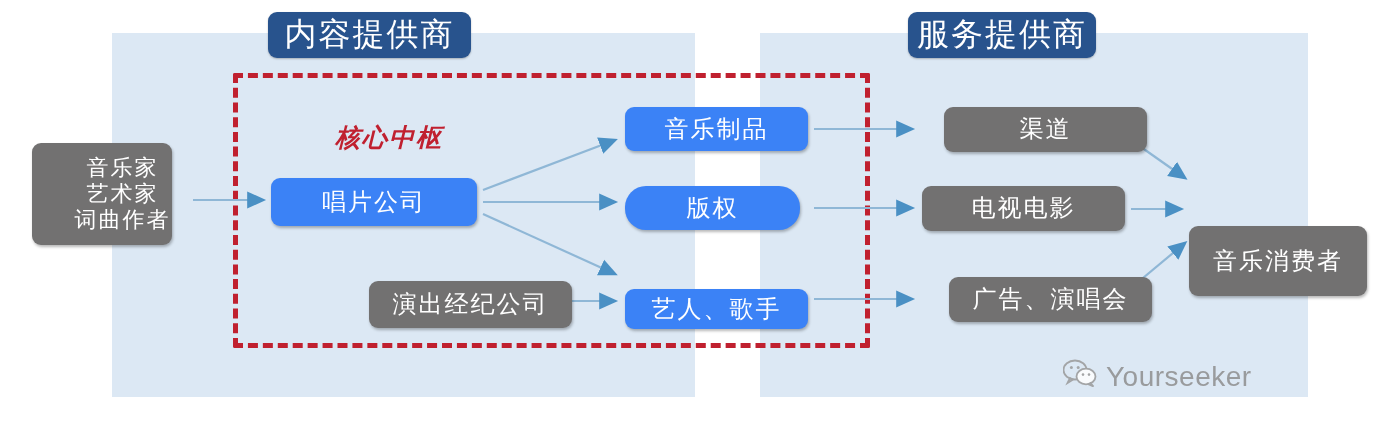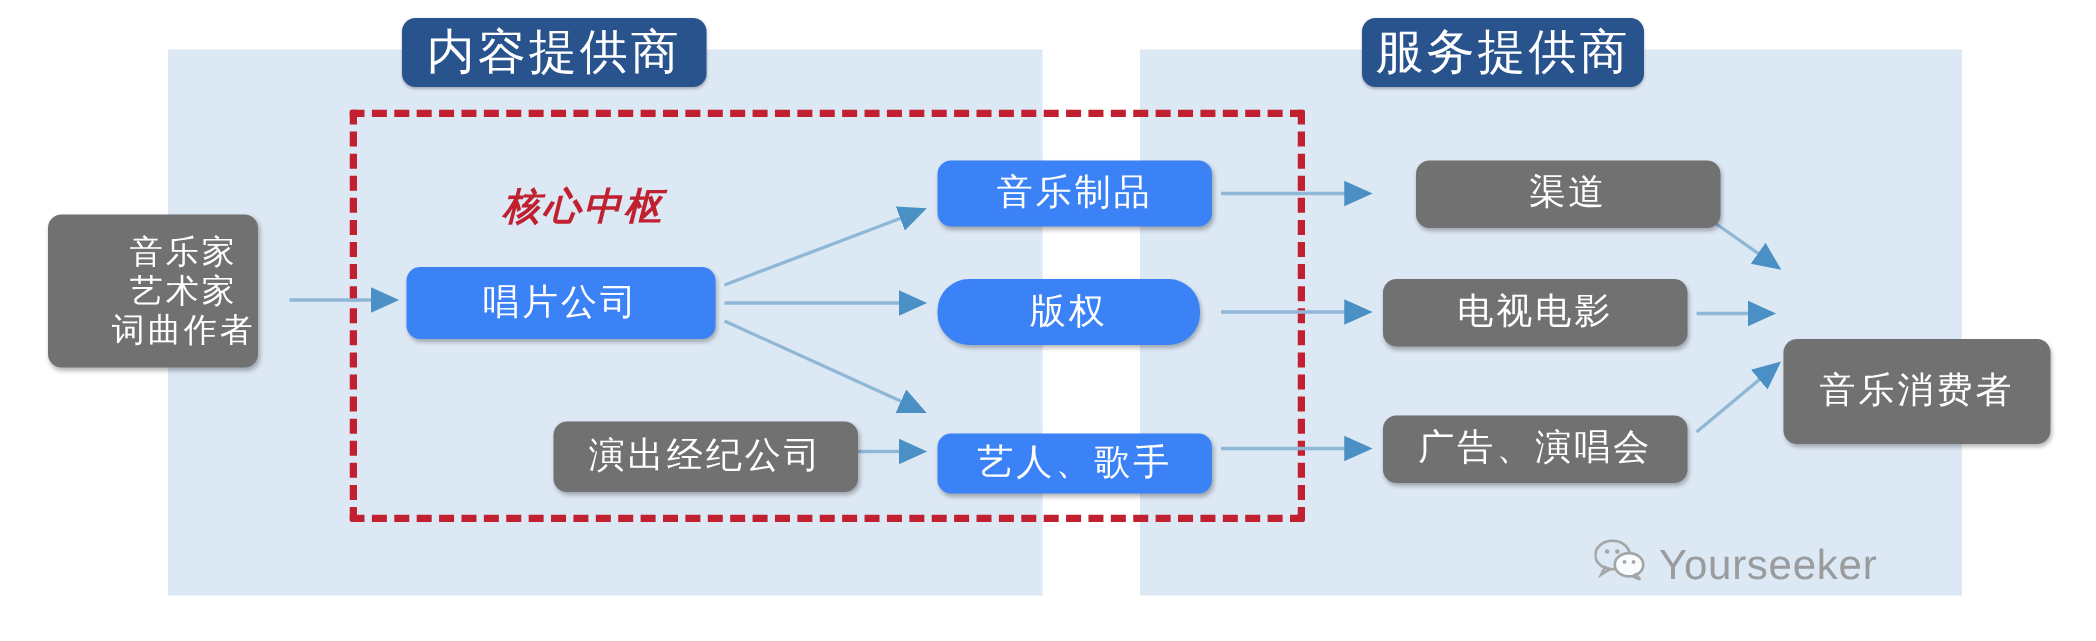--- a/index.html
+++ b/index.html
@@ -60,21 +60,21 @@
 
   #node-label-company{left:271px;top:178px;width:206px;height:48px;}
   #node-agency{left:345px;top:281px;width:203px;height:47px;margin-left:24px;}
 
   #node-products{left:625px;top:107px;width:183px;height:44px;}
   #node-copyright{left:625px;top:186px;width:175px;height:44px;border-radius:21px;}
   #node-artists{left:625px;top:289px;width:183px;height:40px;}
 
   #node-channel{left:922px;top:107px;width:203px;height:45px;margin-left:22px;}
   #node-tvfilm{left:922px;top:186px;width:203px;height:45px;}
-  #node-adconcert{left:922px;top:277px;width:203px;height:45px;}
+  #node-adconcert{left:949px;top:277px;width:203px;height:45px;}
 
   #node-consumers{left:1189px;top:182px;width:178px;height:70px;margin-top:44px;}
 
   #core-hub{
     position:absolute;
     left:335px;top:121px;
     color:#c0202f;
     font-size:25px;
     font-weight:bold;
     font-style:italic;

